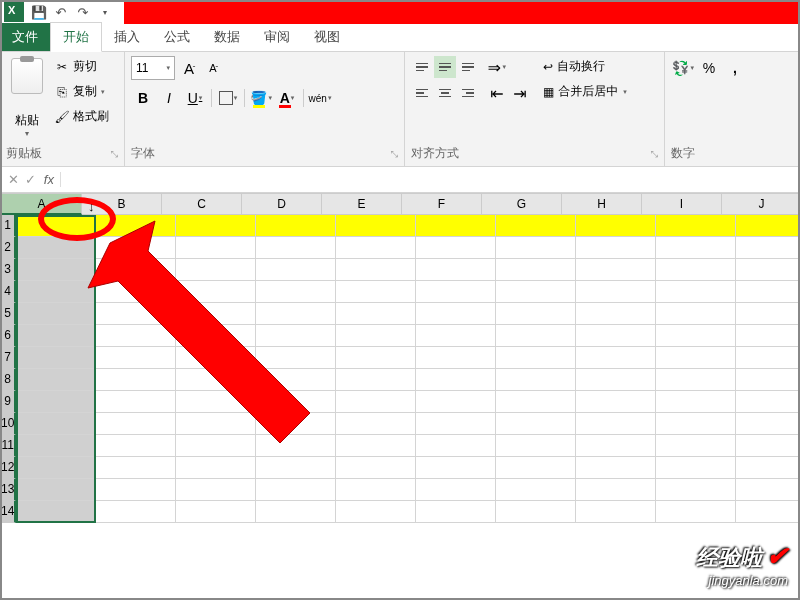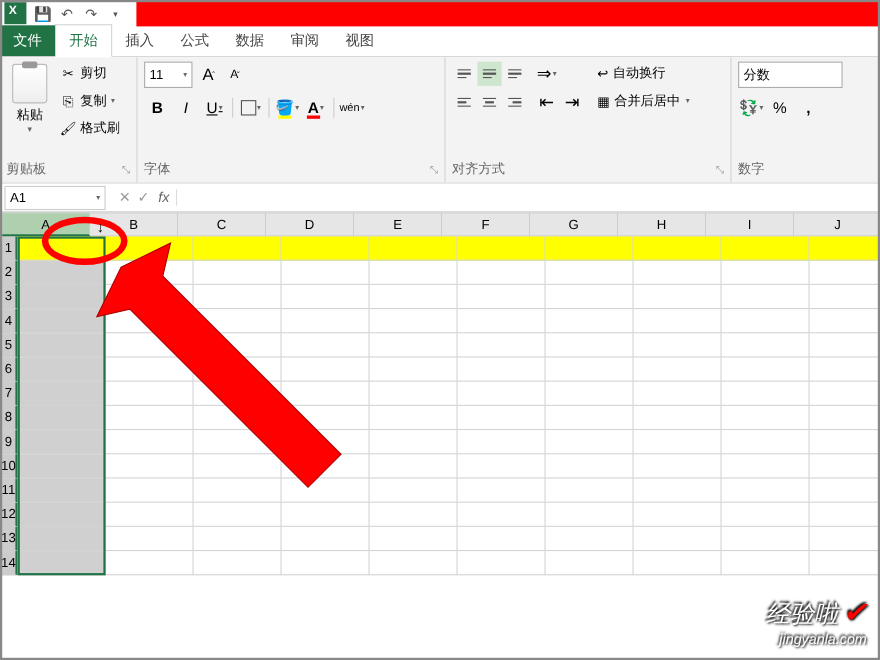--- a/index.html
+++ b/index.html
@@ -23,21 +23,21 @@
 .group { border-right: 1px solid #d4d4d4; padding: 4px 6px; display: flex; flex-direction: column; justify-content: space-between; }
 .group-label { font-size: 12px; color: #666; padding-top: 4px; position: relative; }
 .group-label .launcher { position: absolute; right: 0; bottom: 2px; font-size: 9px; color: #888; }
 
 
 .clipboard { width: 125px; }
 .clipboard-body { display: flex; gap: 4px; }
 .paste-btn { width: 42px; display: flex; flex-direction: column; align-items: center; padding-top: 2px; }
 .paste-icon { width: 32px; height: 36px; background: linear-gradient(#fff, #eee); border: 1px solid #bbb; border-radius: 3px; position: relative; }
 .paste-icon::before { content: ""; position: absolute; top: -3px; left: 8px; width: 14px; height: 6px; background: #999; border-radius: 2px; }
-.paste-label { font-size: 12px; margin-top: 2px; }
+.paste-label { font-size: 12px; margin-top: 18px; }
 .paste-dd { font-size: 8px; color: #666; }
 .clip-side { display: flex; flex-direction: column; gap: 4px; }
 .clip-item { display: flex; align-items: center; gap: 3px; font-size: 12px; padding: 2px; }
 .mini-icon { width: 16px; height: 14px; display: inline-flex; align-items: center; justify-content: center; }
 
 
 .font-group { width: 280px; }
 .font-row1 { display: flex; gap: 4px; align-items: center; margin-bottom: 6px; }
 .font-select { width: 160px; height: 24px; border: 1px solid #ababab; background: #fff; font-size: 12px; padding: 0 4px; display: flex; align-items: center; justify-content: space-between; }
 .size-select { width: 44px; height: 24px; border: 1px solid #ababab; background: #fff; font-size: 12px; padding: 0 4px; display: flex; align-items: center; justify-content: space-between; }
@@ -89,21 +89,21 @@
 .col-A-sel .cell:first-child { background: #d0d0d0; }
 .row.yellow .cell:first-child { background: #ffff00; }
 .sel-border { position: absolute; top: 0; left: 0; width: 80px; height: 308px; border: 2px solid #217346; pointer-events: none; }
 
 
 .red-ellipse { position: absolute; border: 6px solid #f00; border-radius: 50%; pointer-events: none; z-index: 50; }
 .red-arrow { position: absolute; z-index: 49; pointer-events: none; }
 
 
 .watermark { position: absolute; right: 12px; bottom: 12px; color: #fff; text-shadow: 1px 1px 2px #000, -1px -1px 2px #000; text-align: right; z-index: 60; }
-.watermark .wm1 { font-size: 22px; font-weight: normal; font-style: italic; }
+.watermark .wm1 { font-size: 22px; font-weight: bold; font-style: italic; }
 .watermark .check { color: #f00; font-size: 26px; margin-left: 4px; }
 .watermark .wm2 { font-size: 13px; font-style: italic; }
 
 .border-frame { position: absolute; inset: 0; border: 2px solid #888; pointer-events: none; z-index: 100; }
 </style>
 </head>
 <body>
 
 <div class="titlebar">
   <div class="app-icon"></div>
@@ -267,41 +267,34 @@
             <span>合并后居中</span>
             <span class="dd-arrow">▾</span>
           </div>
       </div>
     </div>
     <div class="group-label"><span>对齐方式</span><span class="launcher">⤡</span></div>
   </div>
 
   <div class="group num-group">
     <div>
-      <div class="num-select">
-          <span>分数</span>
-        </div>
       <div class="num-row">
         <div class="fbtn">
             <span>💱</span>
             <span class="dd-arrow">▾</span>
           </div>
         <div class="fbtn">%</div>
         <div class="fbtn" style="font-weight:bold">,</div>
       </div>
     </div>
     <div class="group-label"><span>数字</span></div>
   </div>
 </div>
 
 <div class="formula-bar">
-  <div class="namebox">
-      <span>A1</span>
-      <span class="dd-arrow">▾</span>
-    </div>
   <div class="fx-btns">
     <span>✕</span>
     <span>✓</span>
   </div>
   <span class="fx-label">fx</span>
   <div style="flex:1;height:100%"></div>
 </div>
 
 <div class="grid-area">
   <div class="col-headers">

